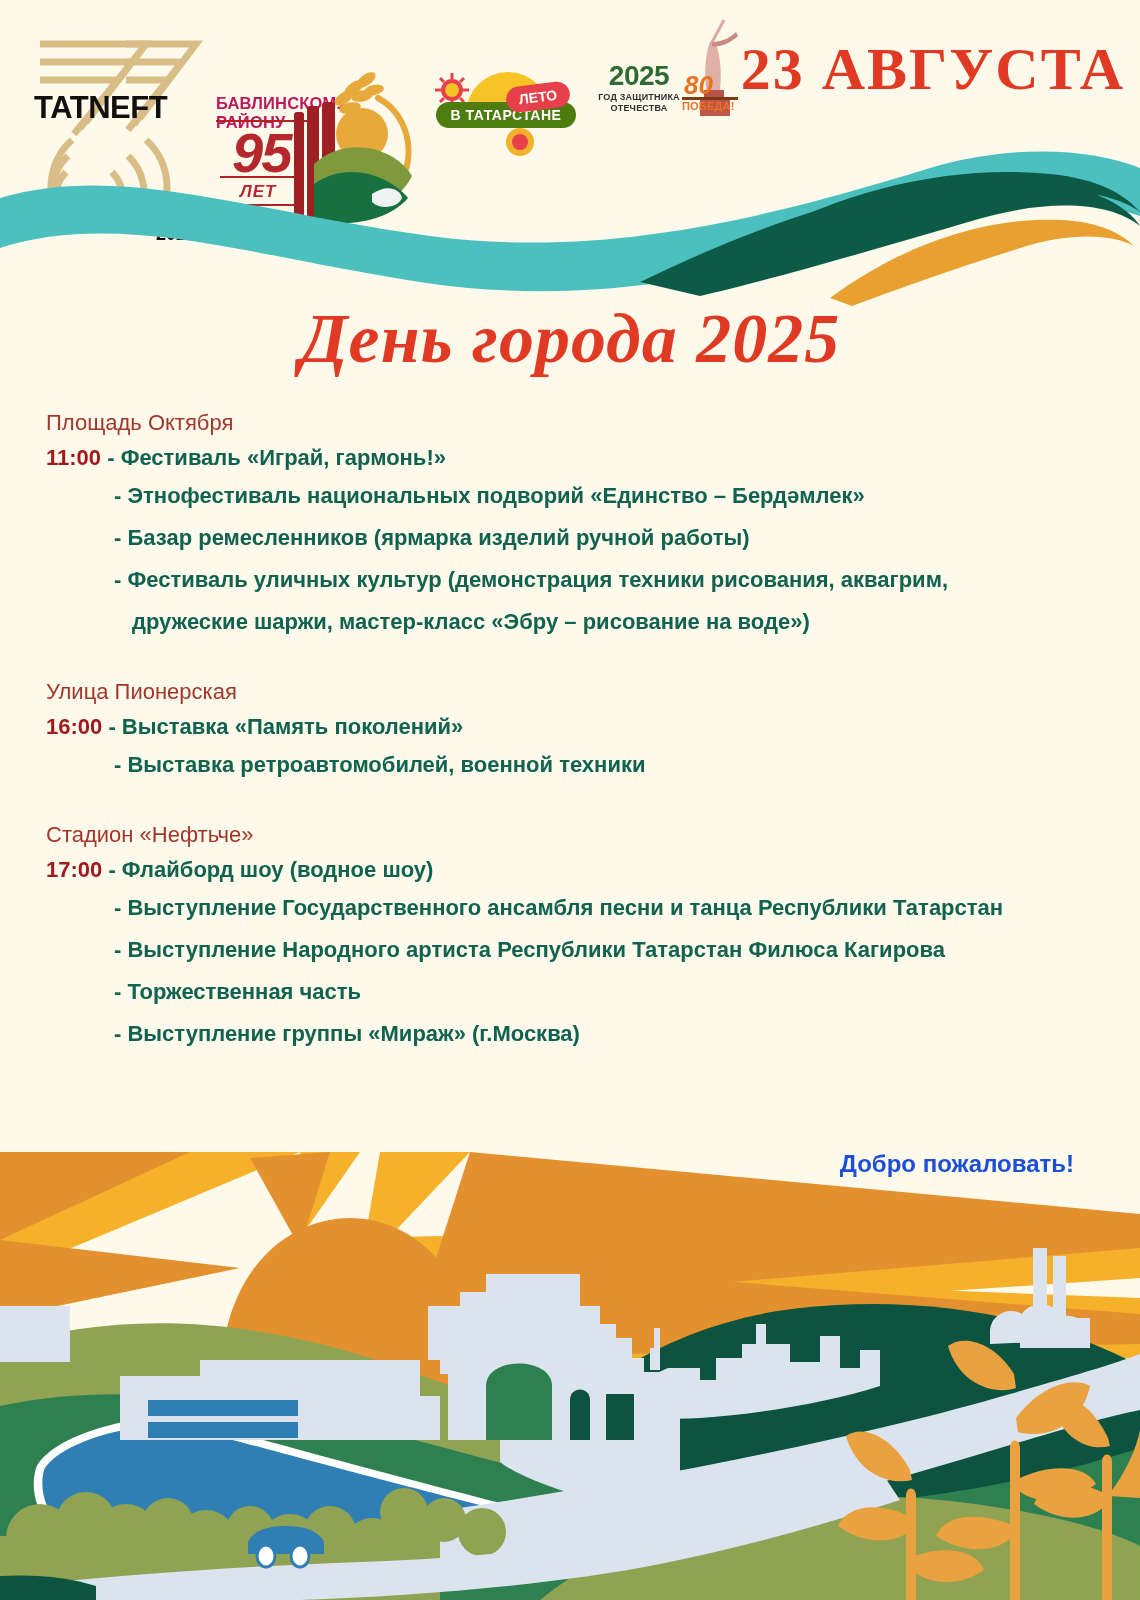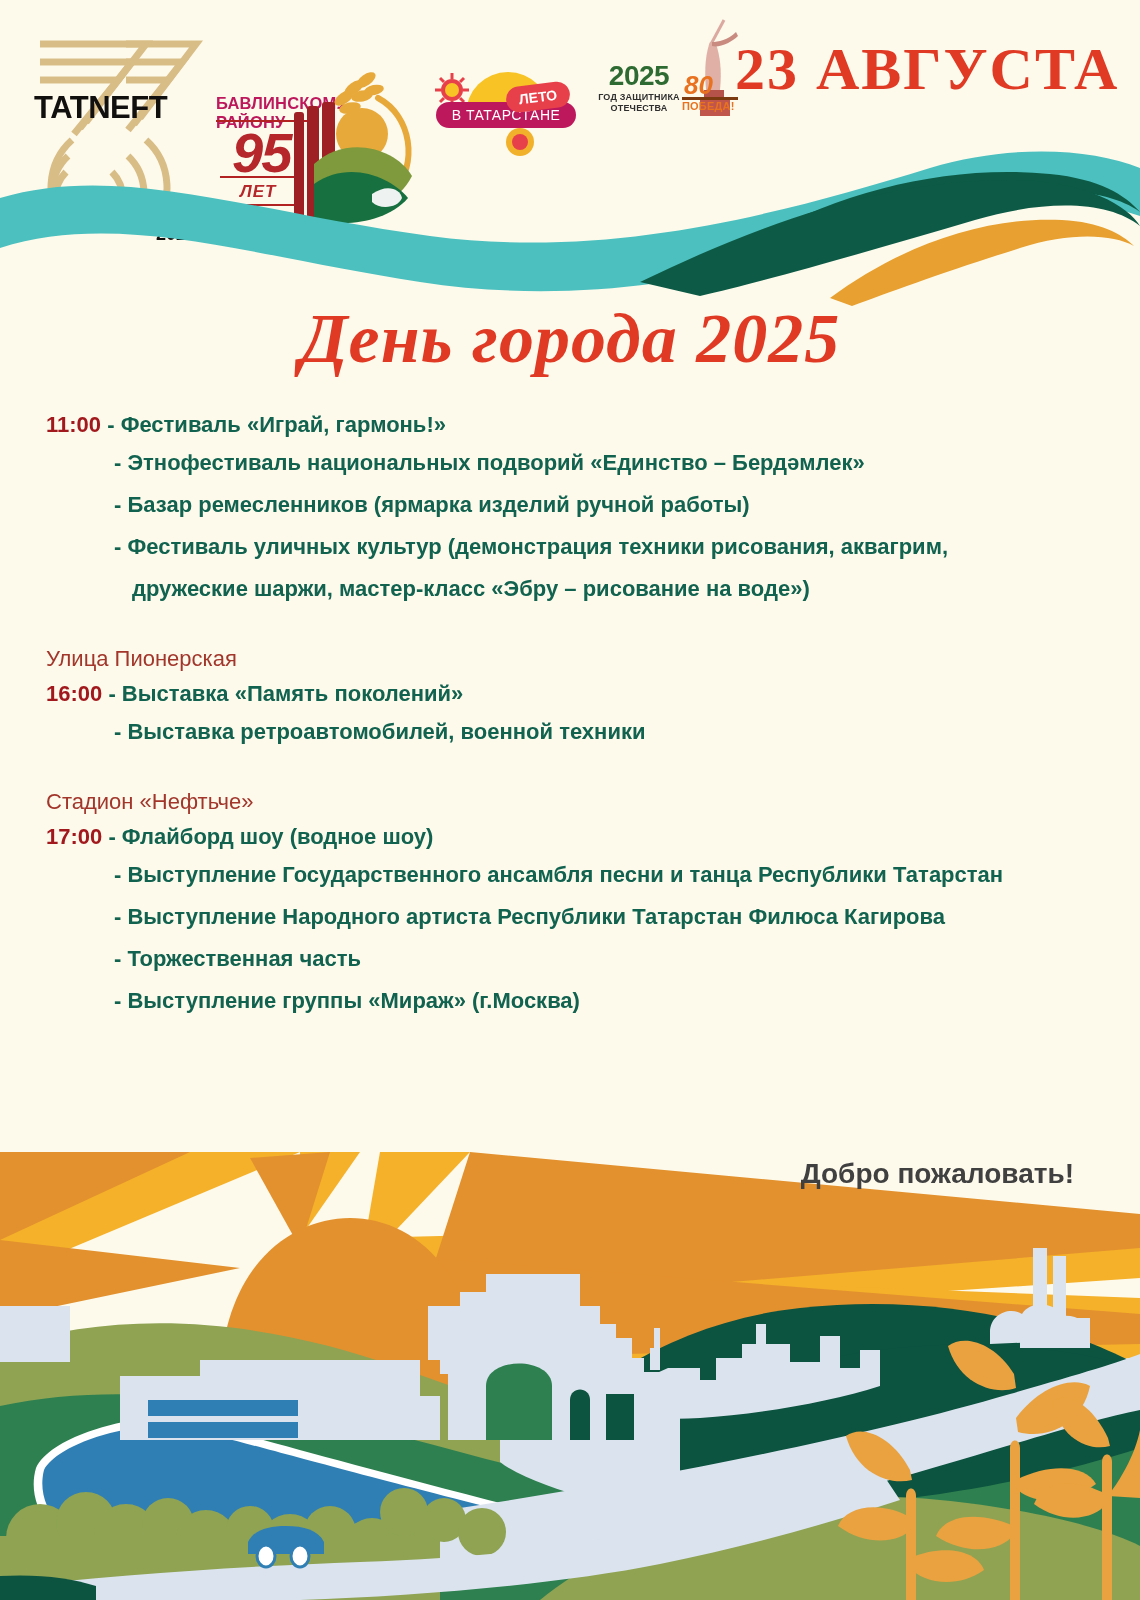--- a/index.html
+++ b/index.html
@@ -47,22 +47,22 @@
   }
   .bavly-range{
     position:absolute;left:8px;top:137px;
     font-weight:bold;font-style:italic;font-size:13px;color:#b5272b;letter-spacing:0.5px;
   }
 
   
   .leto{position:absolute;left:428px;top:62px;width:160px;height:100px;}
   .leto-tat{
     position:absolute;left:8px;top:40px;width:140px;height:26px;
-    background:#be185d;border-radius:13px;
-    color:#fff;font-weight:normal;font-size:14px;letter-spacing:0.5px;
+    background:#4d7c0f;border-radius:13px;
+    color:#fff;font-weight:bold;font-size:14px;letter-spacing:0.5px;
     display:flex;align-items:center;justify-content:center;
   }
   .leto-bubble{
     position:absolute;left:78px;top:22px;width:64px;height:26px;
     background:#e8404a;border-radius:13px;
     color:#fff;font-weight:bold;font-size:14px;
     display:flex;align-items:center;justify-content:center;
     transform:rotate(-7deg);
   }
 
@@ -81,21 +81,21 @@
     position:absolute;left:2px;top:88px;font-weight:bold;font-size:11px;color:#e8721f;
     letter-spacing:0.2px;
   }
   .pobeda-bar{position:absolute;left:2px;top:85px;width:56px;height:3px;background:#7c3a10;}
 
   
   .bigdate{
     position:absolute;left:735px;top:38px;width:390px;
     font-family:"Liberation Serif", serif;
     font-weight:bold;font-size:60px;line-height:62px;color:#e03a25;
-    letter-spacing:2px;text-align:left;
+    letter-spacing:2px;text-align:right;
   }
 
   
   .waves{position:absolute;left:0;top:150px;width:1140px;height:170px;}
 
   
   .maintitle{
     position:absolute;left:0;top:300px;width:1140px;text-align:center;
     font-family:"Liberation Serif", serif;
     font-style:italic;font-weight:bold;
@@ -114,22 +114,22 @@
   .sub{
     font-size:22px;line-height:42px;font-weight:bold;color:#11624f;
     padding-left:68px;
   }
   .sub.cont{padding-left:86px;}
   .gap{height:34px;}
 
   
   .illus{position:absolute;left:0;top:1118px;width:1140px;height:482px;overflow:hidden;}
   .welcome{
-    position:absolute;right:66px;top:40px;
-    font-size:28px;font-weight:bold;color:#404040;
+    position:absolute;right:66px;top:32px;
+    font-size:24px;font-weight:bold;color:#1d4ed8;
     z-index:30;
   }
 </style>
 </head>
 <body>
 
 <div class="poster">
 
   <div class="header">
 
@@ -249,20 +249,21 @@
       <path d="M830 148 C900 96 985 66 1062 70 C1100 72 1122 84 1134 96
                C1112 84 1070 82 1020 98 C950 120 890 142 852 156 Z" fill="#e8a030"></path>
     </svg>
   </div>
 
   <div class="maintitle">День города 2025</div>
 
   <div class="program">
 
     <div>
+      <div class="venue">Площадь Октября</div>
       <div class="mainline">
         <span class="time">11:00</span>
         <span>- Фестиваль «Играй, гармонь!»</span>
       </div>
       <div class="sub">- Этнофестиваль национальных подворий «Единство – Бердәмлек»</div>
       <div class="sub">- Базар ремесленников (ярмарка изделий ручной работы)</div>
       <div class="sub">- Фестиваль уличных культур (демонстрация техники рисования, аквагрим,</div>
       <div class="sub cont">дружеские шаржи, мастер-класс «Эбру – рисование на воде»)</div>
     </div>
 

